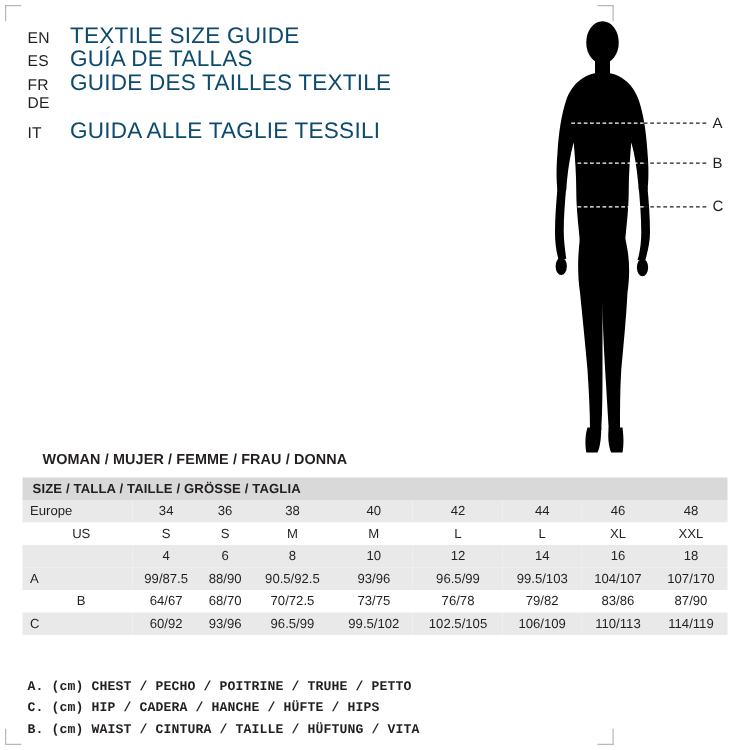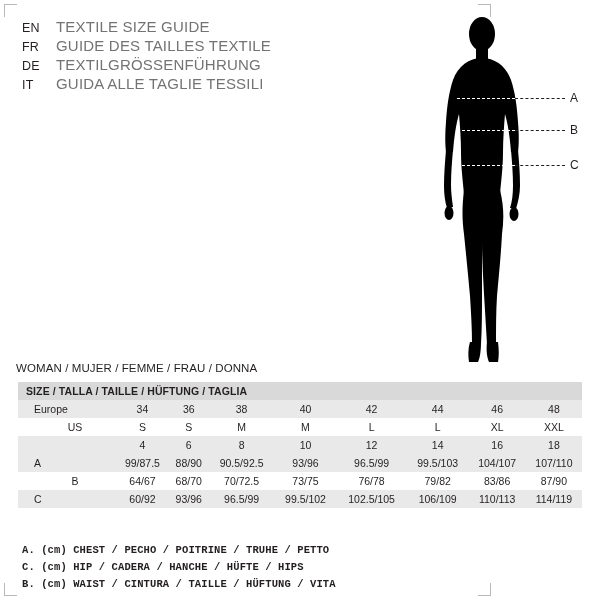--- a/index.html
+++ b/index.html
@@ -36,22 +36,22 @@
     font-size: 12.5px;
     letter-spacing: .2px;
   }
   .lang-code {
     width: 34px;
     flex: 0 0 34px;
     font-size: 12.5px;
     color: #231f20;
   }
   .lang-text {
-    font-size: 15px;
-    color: #737373;
+    font-size: 18px;
+    color: #0c4a6e;
     white-space: nowrap;
   }
 
   
   .figure-wrap {
     position: absolute;
     left: 420px;
     top: 10px;
     width: 170px;
     height: 360px;
@@ -72,24 +72,24 @@
   .measure-label {
     position: absolute;
     font-size: 12px;
     color: #231f20;
     font-family: "Liberation Sans", sans-serif;
   }
 
   
   .woman-title {
     position: absolute;
-    left: 16px;
+    left: 34px;
     top: 362px;
     font-size: 11.5px;
-    font-weight: normal;
+    font-weight: bold;
     letter-spacing: .1px;
     color: #231f20;
   }
   table.size-table {
     position: absolute;
     left: 18px;
     top: 382px;
     width: 564px;
     border-collapse: collapse;
     font-size: 10.5px;
@@ -113,21 +113,21 @@
   }
   table.size-table tr.band td {
     background: #e9e9e9;
   }
   table.size-table tr.plain td {
     background: #ffffff;
     text-align: center;
   }
   table.size-table td.rowlabel {
     text-align: left;
-    padding-left: 16px;
+    padding-left: 6px;
     width: 82px;
   }
 
   
   .footnotes {
     position: absolute;
     left: 22px;
     top: 542px;
     width: 420px;
     font-family: Liberation Mono, monospace;
@@ -163,26 +163,29 @@
   <div class="corner tr"></div>
   <div class="corner bl"></div>
   <div class="corner br"></div>
 
   <div class="lang-block">
     <div class="lang-row">
       <span class="lang-code">EN</span>
       <span class="lang-text">TEXTILE SIZE GUIDE</span>
     </div>
     <div class="lang-row">
+      <span class="lang-code">ES</span>
+      <span class="lang-text">GUÍA DE TALLAS</span>
+    </div>
+    <div class="lang-row">
       <span class="lang-code">FR</span>
       <span class="lang-text">GUIDE DES TAILLES TEXTILE</span>
     </div>
     <div class="lang-row">
       <span class="lang-code">DE</span>
-      <span class="lang-text">TEXTILGRÖSSENFÜHRUNG</span>
     </div>
     <div class="lang-row">
       <span class="lang-code">IT</span>
       <span class="lang-text">GUIDA ALLE TAGLIE TESSILI</span>
     </div>
   </div>
 
   <div class="figure-wrap">
     <svg class="figure-svg" width="170" height="360" viewBox="0 0 170 360">
       <g fill="#000000">
@@ -245,21 +248,21 @@
     <div class="measure-line" style="left:37px; top:155px; width:58px;"></div>
     <div class="measure-line outside" style="left:95px; top:155px; width:50px;"></div>
     <div class="measure-label" style="left:150px; top:148px;">C</div>
   </div>
 
   <div class="woman-title">WOMAN / MUJER / FEMME / FRAU / DONNA</div>
 
   <table class="size-table">
     <tbody>
       <tr class="header-row">
-        <td colspan="9">SIZE / TALLA / TAILLE / HÜFTUNG / TAGLIA</td>
+        <td colspan="9">SIZE / TALLA / TAILLE / GRÖSSE / TAGLIA</td>
       </tr>
       <tr class="band">
         <td class="rowlabel">Europe</td>
         <td>34</td>
         <td>36</td>
         <td>38</td>
         <td>40</td>
         <td>42</td>
         <td>44</td>
         <td>46</td>
@@ -289,21 +292,21 @@
       </tr>
       <tr class="band">
         <td class="rowlabel">A</td>
         <td>99/87.5</td>
         <td>88/90</td>
         <td>90.5/92.5</td>
         <td>93/96</td>
         <td>96.5/99</td>
         <td>99.5/103</td>
         <td>104/107</td>
-        <td>107/110</td>
+        <td>107/170</td>
       </tr>
       <tr class="plain">
         <td class="rowlabel">B</td>
         <td>64/67</td>
         <td>68/70</td>
         <td>70/72.5</td>
         <td>73/75</td>
         <td>76/78</td>
         <td>79/82</td>
         <td>83/86</td>

